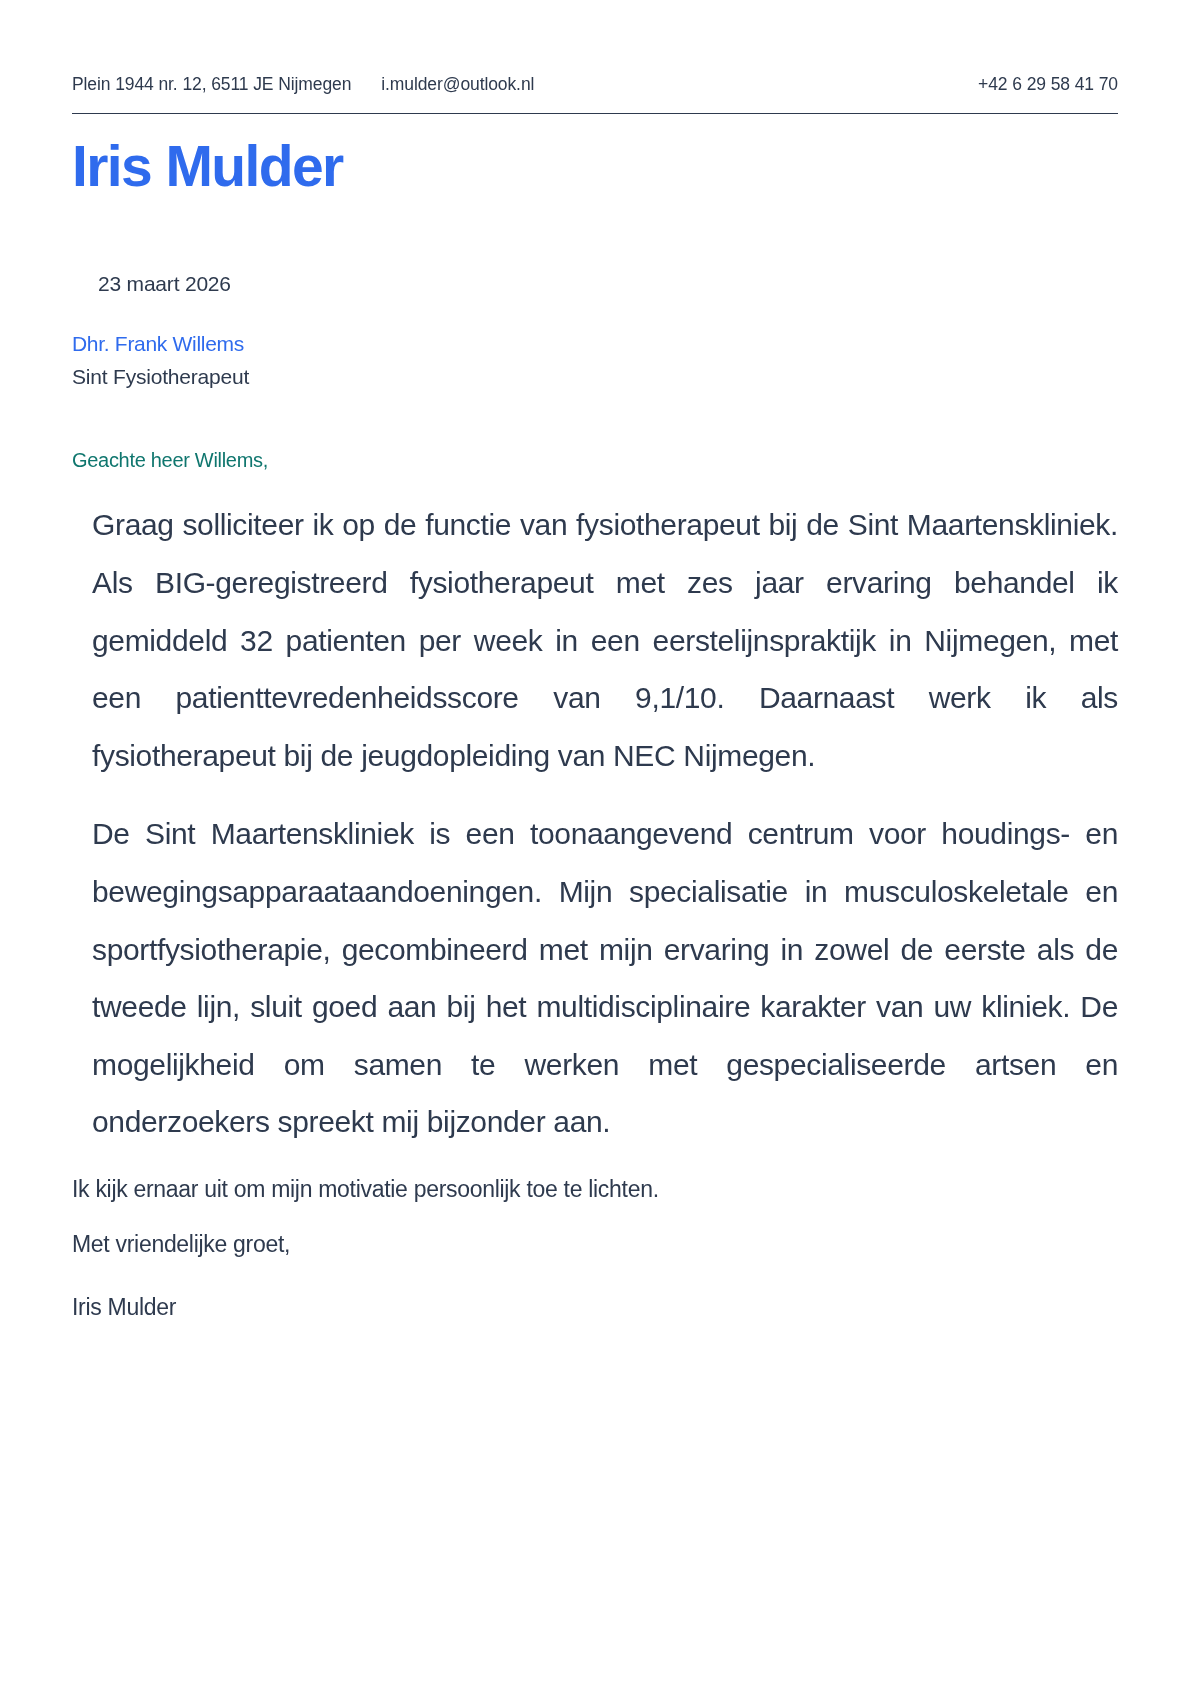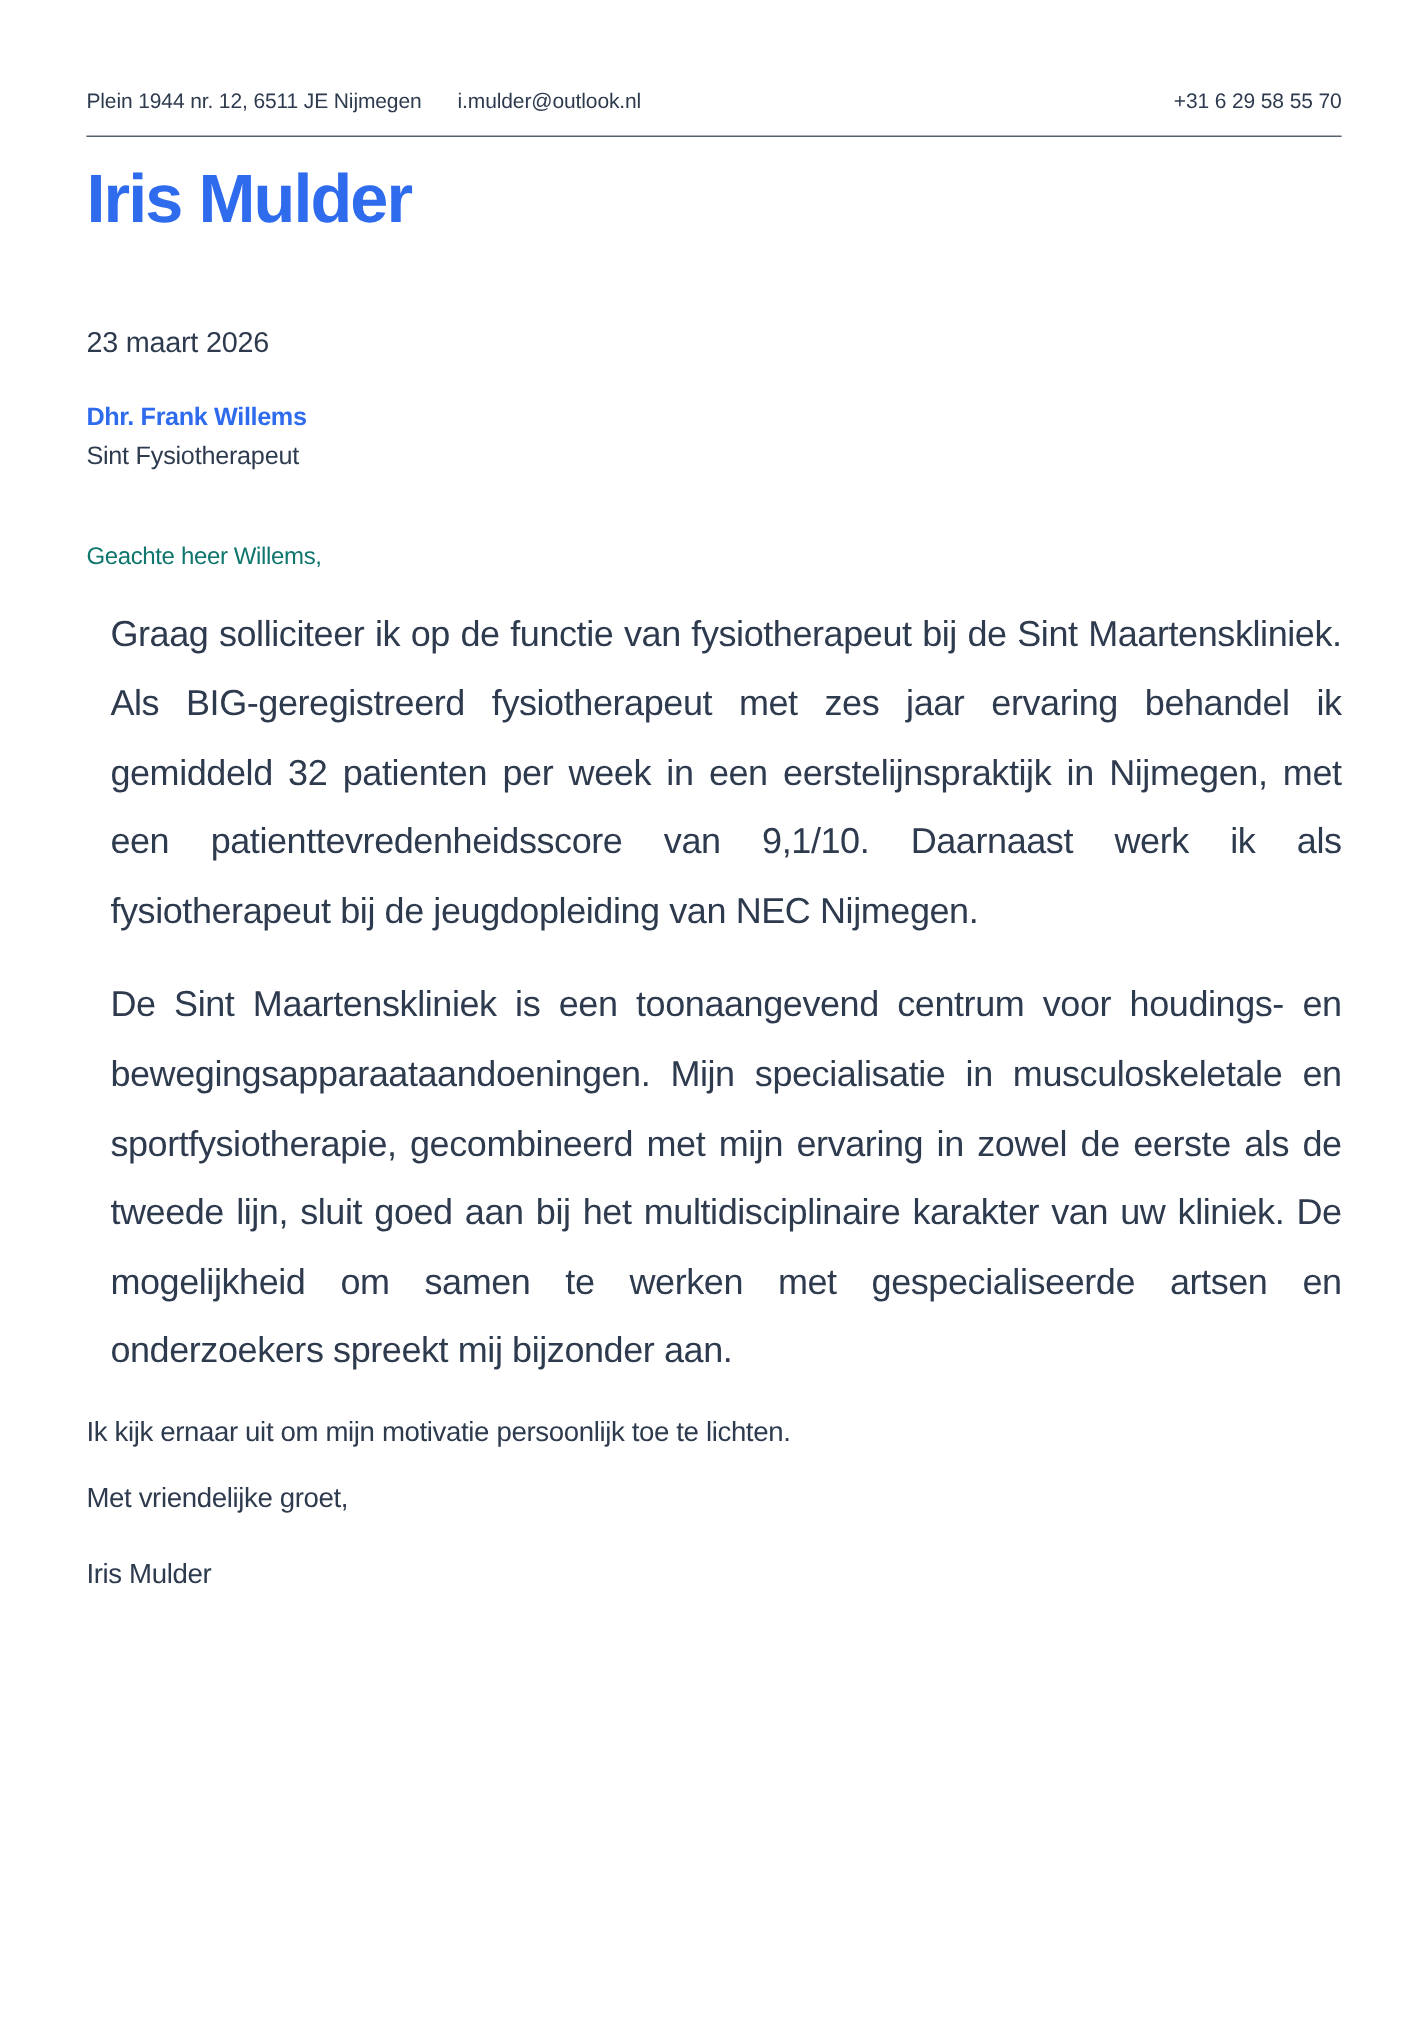--- a/index.html
+++ b/index.html
@@ -61,30 +61,31 @@
     margin-top: 6px;
     font-size: 22px;
     font-weight: 400;
     letter-spacing: -0.2px;
     color: #2e3a4e;
   }
 
   
   .letter-date {
     margin-top: 76px;
-    font-size: 24px;
+    font-size: 21px;
     letter-spacing: -0.2px;
     color: #2e3a4e;
+    margin-left: 26px;
   }
 
   .recipient { margin-top: 36px; }
 
   .recipient-name {
     font-size: 21px;
-    font-weight: 700;
+    font-weight: 400;
     letter-spacing: -0.3px;
     color: #2f6bed;
   }
 
   .recipient-org {
     margin-top: 9px;
     font-size: 21px;
     letter-spacing: -0.2px;
     color: #2e3a4e;
   }
@@ -127,21 +128,21 @@
   }
 </style>
 </head>
 <body>
 
 <div class="page">
 
   <div class="contact-header">
     <span class="slot-left">Plein 1944 nr. 12, 6511 JE Nijmegen</span>
     <span class="slot-center">i.mulder@outlook.nl</span>
-    <span class="slot-right">+31 6 29 58 55 70</span>
+    <span class="slot-right">+42 6 29 58 41 70</span>
   </div>
 
   <hr class="header-rule">
 
   <div class="identity">
     <h1 class="full-name">Iris Mulder</h1>
   </div>
 
   <div class="letter-date">23 maart 2026</div>
 

